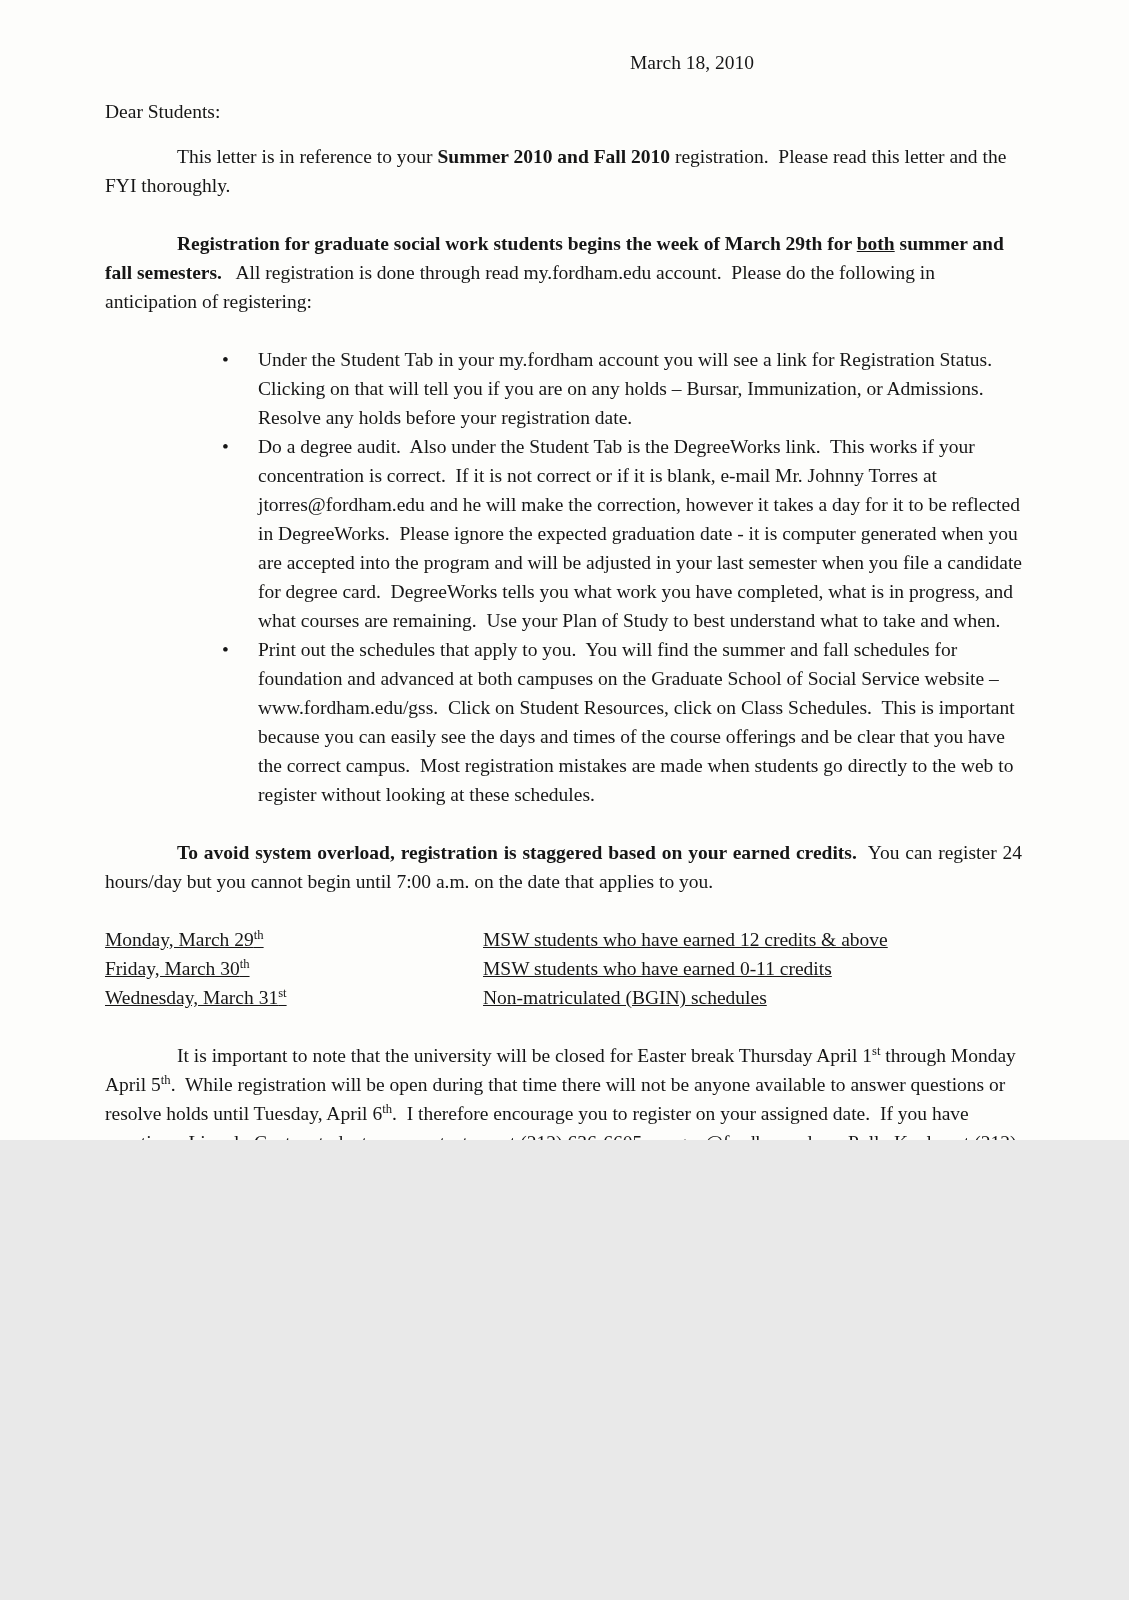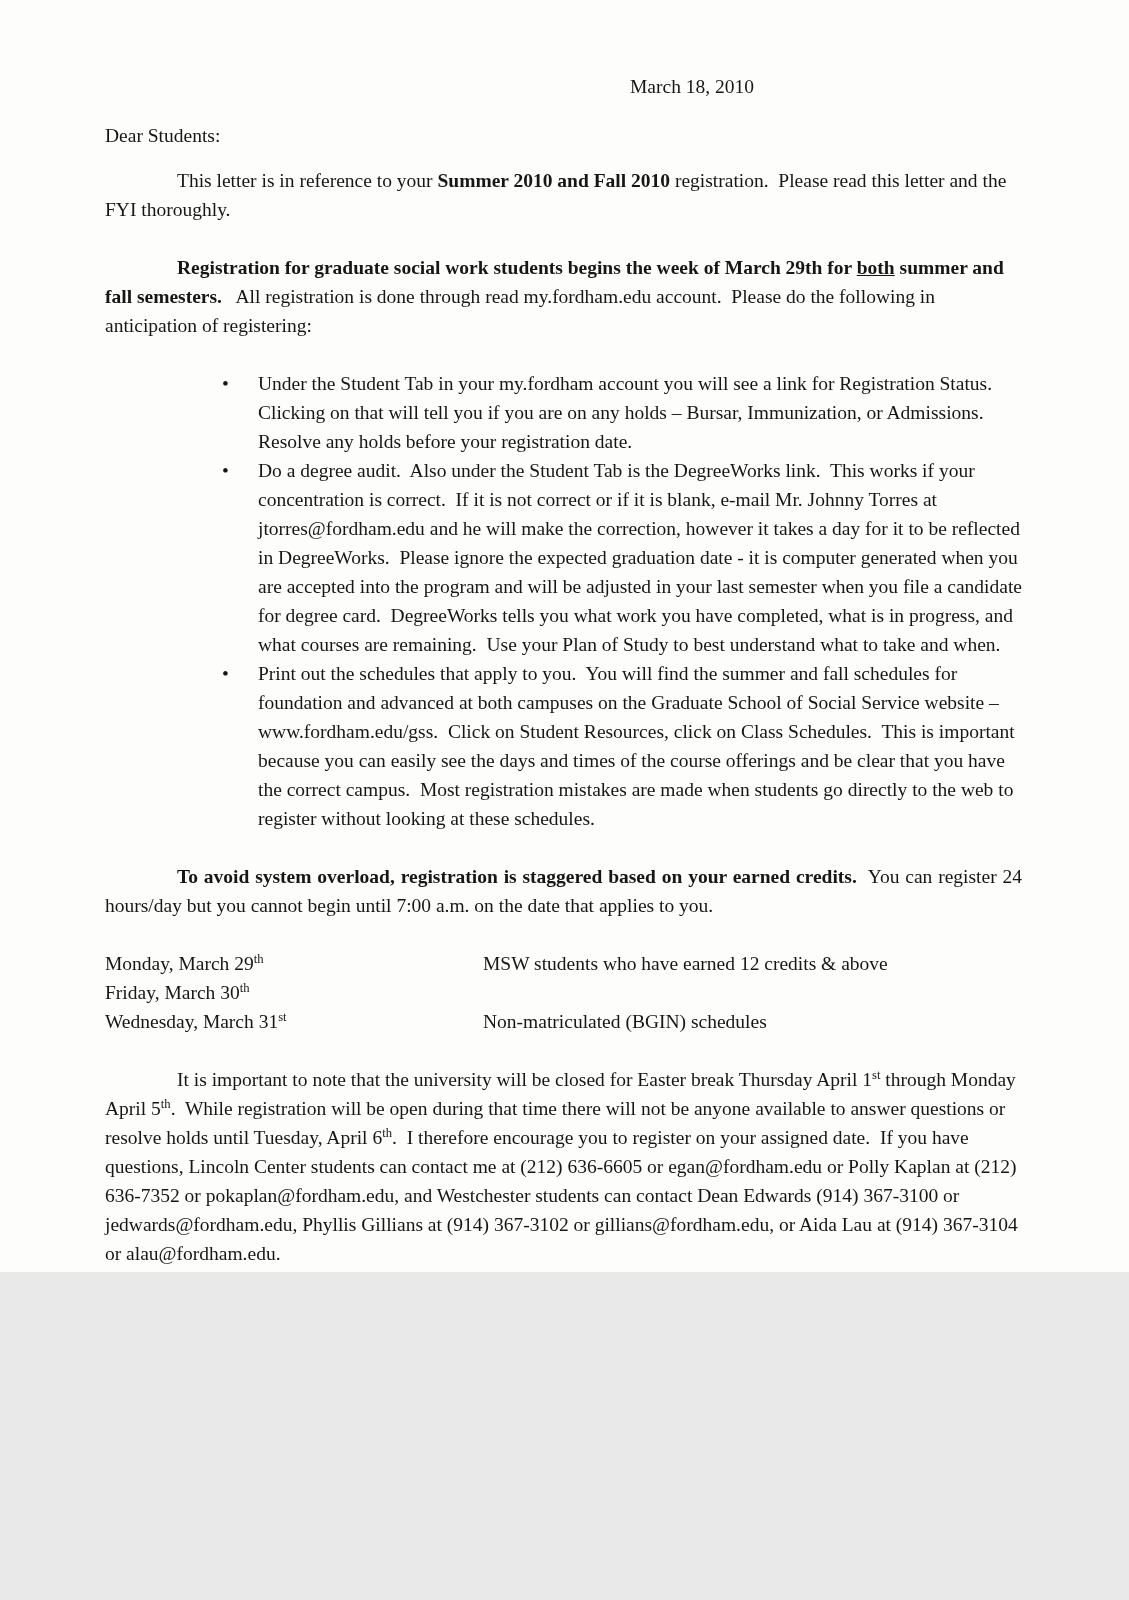--- a/index.html
+++ b/index.html
@@ -1,27 +1,27 @@
 <!DOCTYPE html>
 <html><head>
 <meta charset="utf-8">
 <style>
   html, body { margin: 0; padding: 0; background: #e9e9e9; }
   .page {
     position: relative;
     width: 1129px;
-    height: 1272px;
+    height: 1140px;
     margin: 0 auto;
     background: #fdfdfb;
     color: #161616;
     font-family: "Liberation Serif", "DejaVu Serif", serif;
     font-size: 19.5px;
     line-height: 29px;
     box-sizing: border-box;
-    padding: 72px 107px 40px 105px;
+    padding: 48px 107px 40px 105px;
     overflow: hidden;
   }
   .date-line {
     padding-left: 525px;
     margin-bottom: 20px;
     white-space: pre-wrap;
   }
   .salutation {
     margin-bottom: 16px;
   }
@@ -42,21 +42,21 @@
     margin: 0;
     white-space: pre-wrap;
   }
   ul.bullets li::before {
     content: "\2022";
     position: absolute;
     left: -36px;
     top: 0;
   }
   .schedule { margin: 0 0 29px 0; }
-  .schedule-row { display: flex; }
+  .schedule-row { display: flex; text-decoration: underline; }
   .schedule-date { width: 378px; flex: 0 0 378px; }
   .schedule-group { flex: 1; }
   .b { font-weight: bold; }
   .u { text-decoration: underline; }
   sup { font-size: 0.65em; line-height: 0; }
 </style>
 </head>
 <body>
 
 <div class="page">
@@ -77,20 +77,21 @@
 
   <p class="para indent justify tight"><span class="b">To avoid system overload, registration is staggered based on your earned credits.</span><span>  You can register 24 hours/day but you cannot begin until 7:00 a.m. on the date that applies to you.</span></p>
 
   <div class="schedule">
     <div class="schedule-row">
       <div class="schedule-date"><span>Monday, March 29</span><sup>th</sup></div>
       <div class="schedule-group">MSW students who have earned 12 credits &amp; above</div>
     </div>
     <div class="schedule-row">
       <div class="schedule-date"><span>Friday, March 30</span><sup>th</sup></div>
+      <div class="schedule-group">MSW students who have earned 0-11 credits</div>
     </div>
     <div class="schedule-row">
       <div class="schedule-date"><span>Wednesday, March 31</span><sup>st</sup></div>
       <div class="schedule-group">Non-matriculated (BGIN) schedules</div>
     </div>
   </div>
 
   <p class="para indent"><span>It is important to note that the university will be closed for Easter break Thursday April 1</span><sup>st</sup><span> through Monday April 5</span><sup>th</sup><span>.  While registration will be open during that time there will not be anyone available to answer questions or resolve holds until Tuesday, April 6</span><sup>th</sup><span>.  I therefore encourage you to register on your assigned date.  If you have questions, Lincoln Center students can contact me at (212) 636-6605 or egan@fordham.edu or Polly Kaplan at (212) 636-7352 or pokaplan@fordham.edu, and Westchester students can contact Dean Edwards (914) 367-3100 or jedwards@fordham.edu, Phyllis Gillians at (914) 367-3102 or gillians@fordham.edu, or Aida Lau at (914) 367-3104 or alau@fordham.edu.</span></p>
 
 </div>

